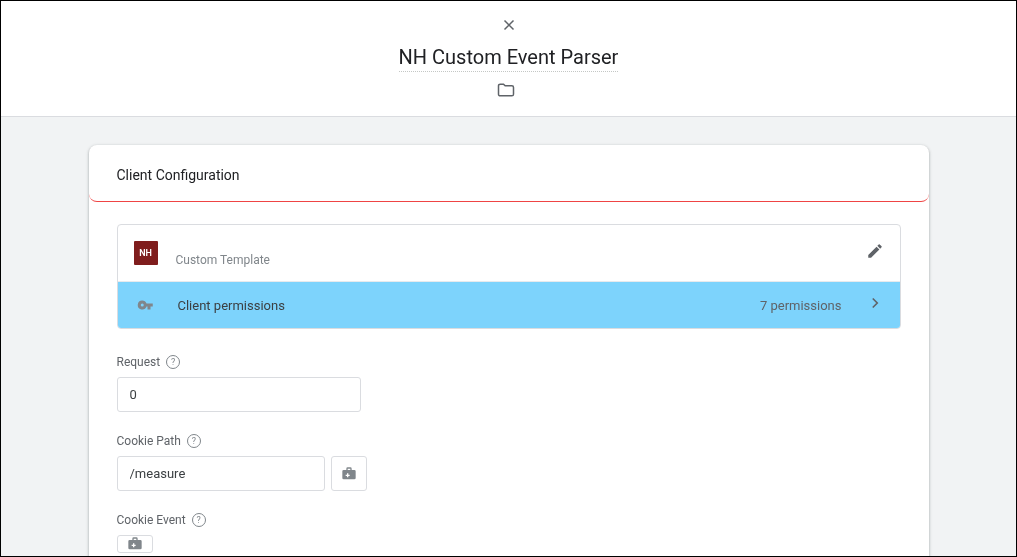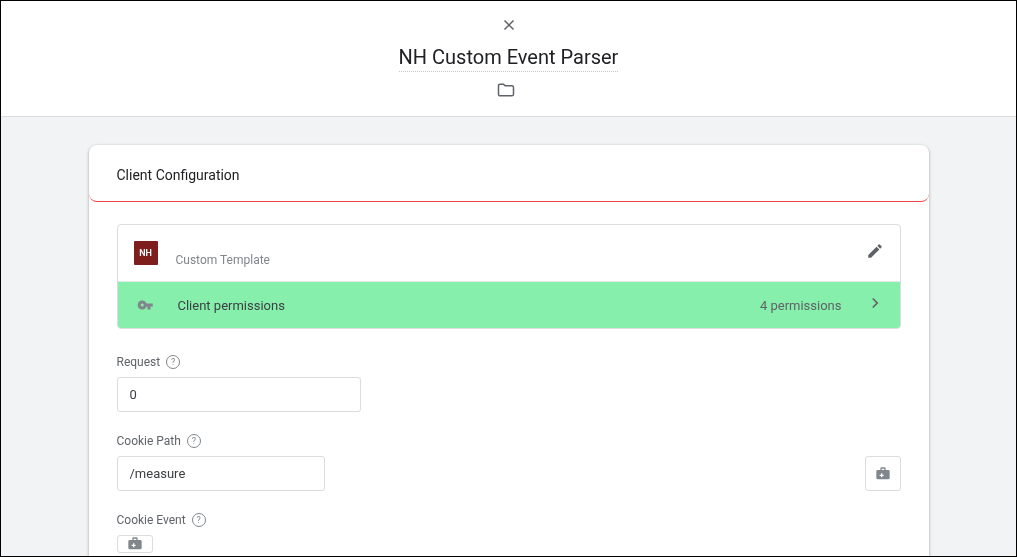--- a/index.html
+++ b/index.html
@@ -14,29 +14,29 @@
     .card-header { padding: 22px 28px 18px 28px; font-size: 14px; color: #202124; border-bottom: 1px solid #ef4444; border-radius: 8px; }
     .card-body { padding: 22px 28px 28px 28px; }
     .section-label { font-size: 12px; color: #5f6368; margin-bottom: 8px; display: flex; align-items: center; gap: 6px; }
     .client-box { border: 1px solid #dadce0; border-radius: 4px; overflow: hidden; margin-bottom: 26px; }
     .client-row1 { display: flex; align-items: center; padding: 14px 16px; gap: 18px; }
     .nh-badge { width: 24px; height: 24px; background: #7f1d1d; color: #fff; font-size: 9px; font-weight: 600; display: flex; align-items: center; justify-content: center; border-radius: 1px; flex-shrink: 0; }
     .client-info { flex: 1; }
     .client-name { font-size: 13px; color: #202124; font-weight: 500; }
     .client-sub { font-size: 12px; color: #80868b; margin-top: 14px; }
     .edit-icon { color: #5f6368; cursor: pointer; }
-    .client-row2 { display: flex; align-items: center; padding: 12px 16px; gap: 20px; background: #86efac; border-top: 1px solid #e8eaed; cursor: pointer; }
+    .client-row2 { display: flex; align-items: center; padding: 12px 16px; gap: 20px; background: #7dd3fc; border-top: 1px solid #e8eaed; cursor: pointer; }
     .key-icon { color: #80868b; flex-shrink: 0; width: 24px; display: flex; justify-content: center; }
     .perm-label { flex: 1; font-size: 13px; color: #3c4043; }
     .perm-count { font-size: 13px; color: #5f6368; margin-right: 4px; }
     .chevron { color: #5f6368; }
     .field-group { margin-bottom: 22px; }
     .field-group:last-child { margin-bottom: 0; }
     .input-std { border: 1px solid #dadce0; border-radius: 3px; padding: 9px 12px; font-size: 13px; color: #3c4043; width: 244px; font-family: inherit; background: #fff; }
-    .input-row { display: flex; gap: 6px; align-items: stretch; justify-content: space-between; }
+    .input-row { display: flex; gap: 6px; align-items: stretch; }
     .side-btn { width: 36px; border: 1px solid #dadce0; border-radius: 3px; background: #fff; display: flex; align-items: center; justify-content: center; color: #80868b; cursor: pointer; }
     .help-icon { width: 14px; height: 14px; border: 1.2px solid #80868b; border-radius: 50%; display: inline-flex; align-items: center; justify-content: center; font-size: 9px; color: #80868b; }
   </style>
 </head>
 <body>
 
 <div class="header">
   <button class="close-btn" aria-label="Close">
     <svg width="18" height="18" viewBox="0 0 24 24" fill="none" stroke="currentColor" stroke-width="2">
         <path d="M18 6L6 18M6 6l12 12"></path>
@@ -68,21 +68,21 @@
               </svg>
           </span>
         </div>
         <div class="client-row2">
           <span class="key-icon">
             <svg width="18" height="18" viewBox="0 0 24 24" fill="currentColor">
                 <path d="M12.65 10A5.99 5.99 0 0 0 7 6a6 6 0 1 0 5.65 8H14v4h4v-4h3v-4h-8.35zM7 14a2 2 0 1 1 0-4 2 2 0 0 1 0 4z"></path>
               </svg>
           </span>
           <span class="perm-label">Client permissions</span>
-          <span class="perm-count">4 permissions</span>
+          <span class="perm-count">7 permissions</span>
           <span class="chevron">
             <svg width="18" height="18" viewBox="0 0 24 24" fill="none" stroke="currentColor" stroke-width="2.2">
                 <path d="M9 18l6-6-6-6"></path>
               </svg>
           </span>
         </div>
       </div>
 
       <div class="field-group">
         <div class="section-label">

